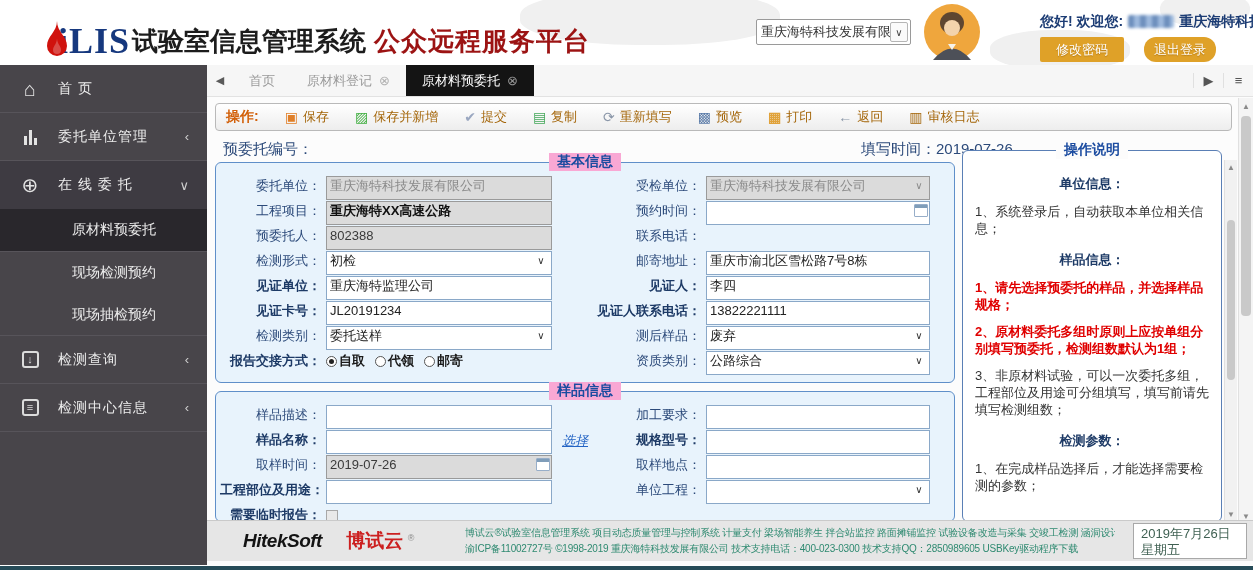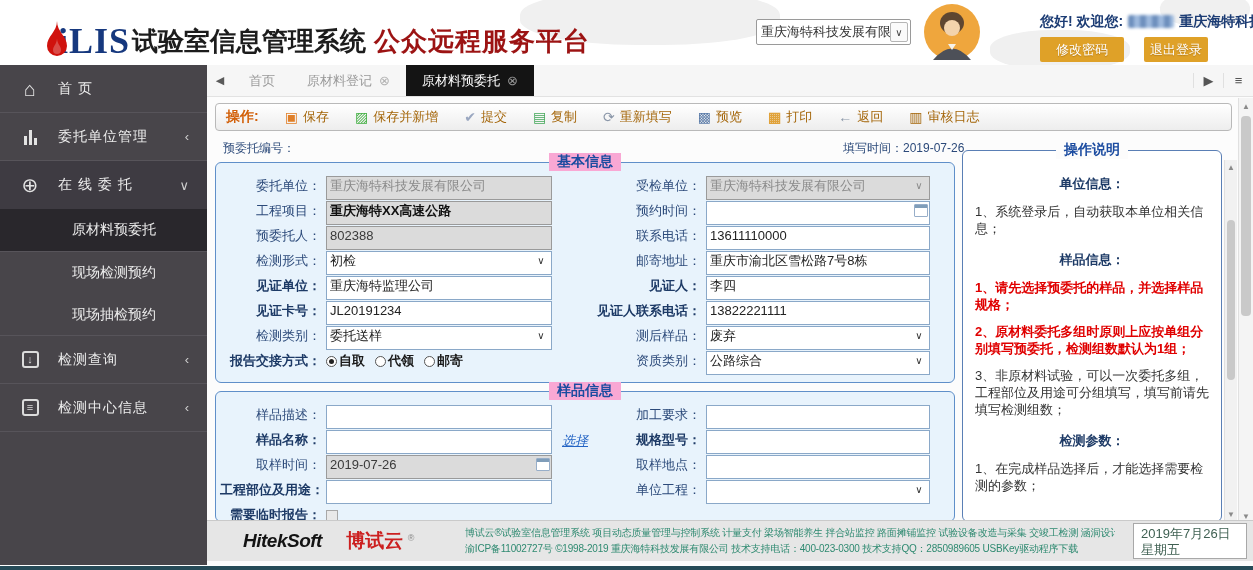--- a/index.html
+++ b/index.html
@@ -20,21 +20,21 @@
   .unit-sel .val { flex:1; padding:0 4px; white-space:nowrap; overflow:hidden; }
   .unit-sel .arr { width:18px; height:20px; border:1px solid #b5b5b5; border-radius:2px; margin-right:2px;
                    display:flex; align-items:center; justify-content:center; font-size:10px; color:#444; background:#fafafa; }
   .avatar { position:absolute; left:924px; top:4px; }
   .greet { position:absolute; left:1040px; top:13px; font-size:14px; font-weight:bold; color:#1c3c74; white-space:nowrap; }
   .blur-name { display:inline-block; width:46px; height:13px; margin:0 5px; vertical-align:-2px; border-radius:2px;
                background:repeating-linear-gradient(90deg,#6d8fbd 0 6px,#9db9dd 6px 12px); filter:blur(1.6px); }
   .hdr-btn { position:absolute; top:37px; width:84px; height:25px; background:#dfa128; color:#fff; font-size:13px;
              display:flex; align-items:center; justify-content:center; border-radius:2px; cursor:pointer;
              text-shadow:0 1px 1px rgba(120,70,0,.4); }
-  .hdr-btn.pw { left:1040px; } .hdr-btn.out { left:1144px; width:64px; }
+  .hdr-btn.pw { left:1040px; } .hdr-btn.out { left:1144px; width:72px;border-radius:12px; }
 
   
   .side { position:absolute; top:65px; left:0; width:207px; height:500px; background:#48454a; color:#ededed; }
   .snav { display:flex; align-items:center; gap:16px; height:48px; padding:0 18px; font-size:14px;
           border-bottom:1px solid #57545a; cursor:pointer; }
   .snav .lbl { letter-spacing:1px; }
   .sicon { width:24px; display:flex; justify-content:center; color:#e3e3e3; font-size:20px; line-height:1; }
   .chev { margin-left:auto; color:#cfcfcf; font-size:13px; }
   .grp { background:#3e3b42; border-bottom:1px solid #57545a; }
   .grp .snav { border-bottom:none; }
@@ -63,21 +63,21 @@
              background:linear-gradient(#ffffff,#ededed); display:flex; align-items:center; padding:0 10px; gap:26px; }
   .tb-prefix { color:#d2600a; font-weight:bold; font-size:14px; }
   .tb-btn { display:flex; align-items:center; gap:5px; font-size:13px; color:#a4660a; cursor:pointer; white-space:nowrap; }
   .tb-btn .g { font-size:14px; line-height:1; }
   .tb-btn:nth-of-type(1) .g{color:#3b6fb5;} .tb-btn:nth-of-type(2) .g{color:#e07f28;}
   .tb-btn:nth-of-type(3) .g{color:#3fae3f;} .tb-btn:nth-of-type(4) .g{color:#9aa7c0;}
   .tb-btn:nth-of-type(5) .g{color:#44a85a;} .tb-btn:nth-of-type(6) .g{color:#8a96a8;}
   .tb-btn:nth-of-type(7) .g{color:#5a7ba8;} .tb-btn:nth-of-type(8) .g{color:#e0a23a; font-weight:bold;}
   .tb-btn:nth-of-type(9) .g{color:#8a96a8;}
 
-  .form-head { position:absolute; left:16px; top:75px; width:940px; display:flex; font-size:12px; color:#2c4a7a;text-align:center; }
+  .form-head { position:absolute; left:16px; top:75px; width:940px; display:flex; font-size:15px; color:#2c4a7a;text-align:center; }
   .fill-time { margin-left:548px; white-space:nowrap; }
 
   .panel { position:absolute; border:1px solid #5f8fc9; border-radius:6px; background:#e8f3fc; }
   .panel .legend { position:absolute; top:-10px; left:50%; transform:translateX(-50%); background:#f9a8d4;
                    padding:0 8px; font-size:14px; font-weight:bold; color:#1c4ca0; white-space:nowrap; }
   .p-basic  { left:8px;  top:97px;  width:740px; height:221px; }
   .p-sample { left:8px;  top:326px; width:740px; height:131px; }
   .p-help   { left:755px; top:85px; width:260px; height:372px; background:#fff; border-color:#5a7fb5; }
 
   .frows { padding:10px 4px 0 4px; }
@@ -309,23 +309,20 @@
               <div class="fi"></div>
               <span class="cal"></span>
             </div>
         </div>
         <div class="frow">
           <span class="flb">预委托人：</span>
           <div class="fcell">
               <div class="fi dis dark">802388</div>
             </div>
           <span class="flb">联系电话：</span>
-          <div class="fcell">
-              <div class="fi">13611110000</div>
-            </div>
         </div>
         <div class="frow">
           <span class="flb">检测形式：</span>
           <div class="fcell">
               <div class="fi sel">
                 <span class="sval">初检</span>
                 <span class="sarr">∨</span>
               </div>
             </div>
           <span class="flb">邮寄地址：</span>

